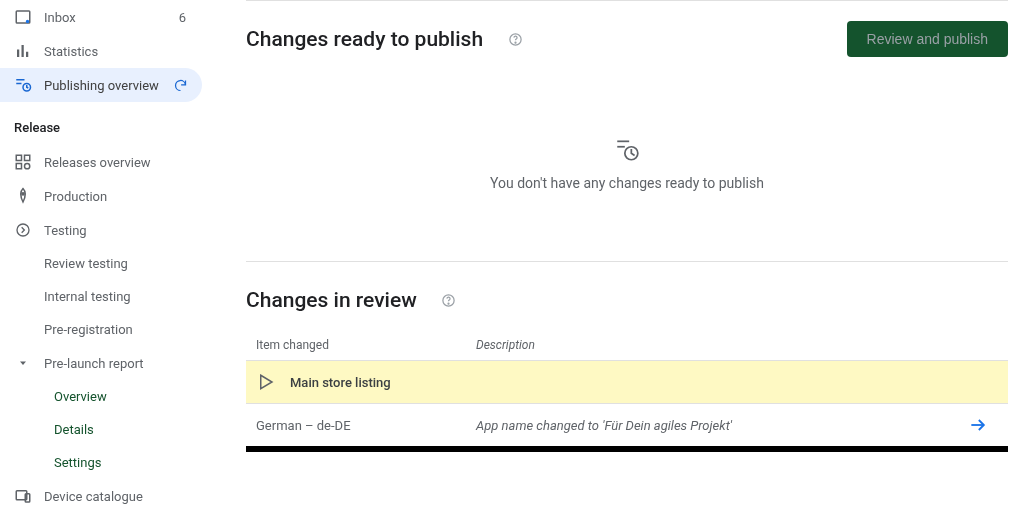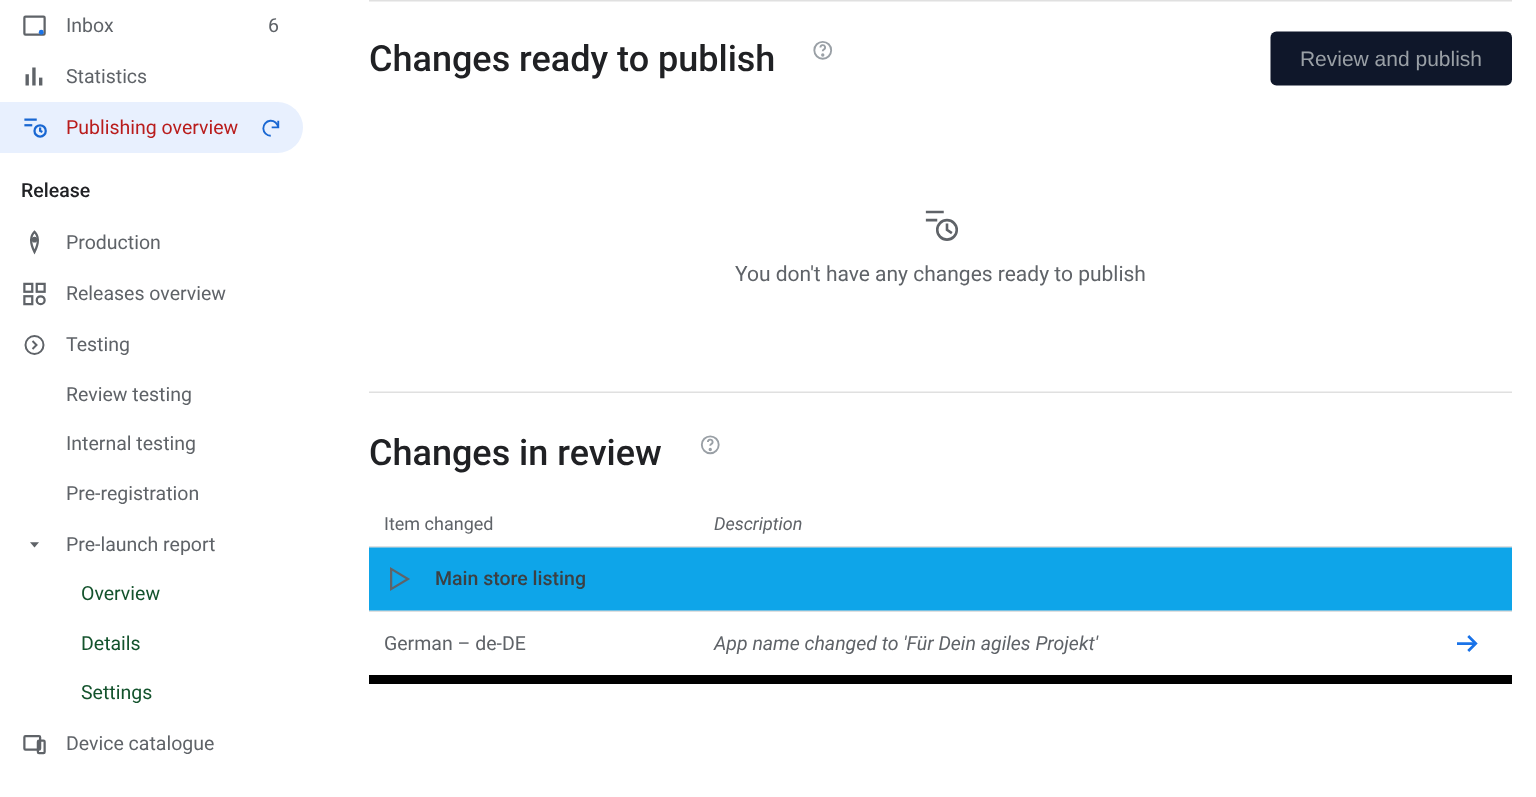--- a/index.html
+++ b/index.html
@@ -35,21 +35,21 @@
       height: 18px;
       margin-right: 12px;
       display: flex;
       align-items: center;
       justify-content: center;
       color: #5f6368;
       flex-shrink: 0;
     }
     .sidebar-item.active {
       background: #e8f0fe;
-      color: #b91c1c;
+      color: #404040;
       border-radius: 0 18px 18px 0;
       margin-right: 8px;
     }
     .sidebar-item.active .icon { color: #1967d2; }
     .sidebar-item .badge {
       margin-left: auto;
       color: #5f6368;
       font-size: 13px;
       padding-right: 10px;
     }
@@ -106,37 +106,37 @@
       border-top: 1px solid #e0e0e0;
       margin-bottom: 20px;
     }
     .section-header-row {
       display: flex;
       align-items: center;
       justify-content: space-between;
       margin-bottom: 20px;
     }
     .section-title {
-      font-size: 24px;
+      font-size: 21px;
       font-weight: 500;
       color: #202124;
       display: flex;
-      align-items: flex-start;
+      align-items: center;
       gap: 24px;
     }
     .help-icon {
       width: 16px;
       height: 16px;
       display: inline-flex;
       align-items: center;
       justify-content: center;
       color: #9aa0a6;
     }
     .btn-disabled {
-      background: #0f172a;
+      background: #14532d;
       color: #9aa0a6;
       border: none;
       border-radius: 4px;
       height: 36px;
       padding: 0 20px;
       font-size: 14px;
       font-weight: 500;
       cursor: default;
     }
     .empty-state {
@@ -165,21 +165,21 @@
       padding: 8px 10px;
       font-size: 12px;
       color: #5f6368;
     }
     .col-item { width: 220px; flex-shrink:0;}
     .col-desc { flex: 1; font-style: italic; }
     .col-arrow { width: 40px; flex-shrink:0; display:flex; justify-content:center; align-items:center;}
     .group-row {
       display: flex;
       align-items: center;
-      background: #0ea5e9;
+      background: #fef9c3;
       height: 44px;
       padding: 0 10px;
       font-size: 13px;
       font-weight: 500;
       color: #3c4043;
       border-top: 1px solid #e0e0e0;
       border-bottom: 1px solid #e0e0e0;
     }
     .group-row .grp-icon {
       width: 20px;
@@ -244,37 +244,37 @@
           <polyline points="20 4 20 11 13 11"></polyline>
         </svg>
     </span>
   </div>
 
   <div class="sidebar-section-header">Release</div>
 
   <div class="sidebar-item">
     <span class="icon">
       <svg width="18" height="18" viewBox="0 0 24 24" fill="none" stroke="currentColor" stroke-width="2">
-          <path d="M12 2 C16 6 16 12 12 20 C8 12 8 6 12 2 Z"></path>
-          <circle cx="12" cy="9" r="1.5" fill="currentColor"></circle>
-        </svg>
-    </span>
-    <span>Production</span>
-  </div>
-
-  <div class="sidebar-item">
-    <span class="icon">
-      <svg width="18" height="18" viewBox="0 0 24 24" fill="none" stroke="currentColor" stroke-width="2">
           <rect x="3" y="3" width="7" height="7"></rect>
           <rect x="14" y="3" width="7" height="7"></rect>
           <rect x="3" y="14" width="7" height="7"></rect>
           <circle cx="17.5" cy="17.5" r="3.5"></circle>
         </svg>
     </span>
     <span>Releases overview</span>
+  </div>
+
+  <div class="sidebar-item">
+    <span class="icon">
+      <svg width="18" height="18" viewBox="0 0 24 24" fill="none" stroke="currentColor" stroke-width="2">
+          <path d="M12 2 C16 6 16 12 12 20 C8 12 8 6 12 2 Z"></path>
+          <circle cx="12" cy="9" r="1.5" fill="currentColor"></circle>
+        </svg>
+    </span>
+    <span>Production</span>
   </div>
 
   <div class="sidebar-item">
     <span class="caret">
       <svg width="16" height="16" viewBox="0 0 24 24" fill="none" stroke="currentColor" stroke-width="2">
           <circle cx="12" cy="12" r="9"></circle>
           <polyline points="10 8 14 12 10 16"></polyline>
         </svg>
     </span>
     <span>Testing</span>

